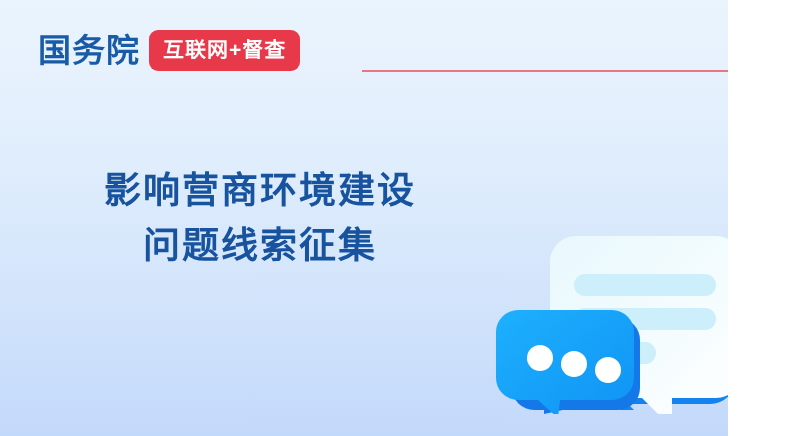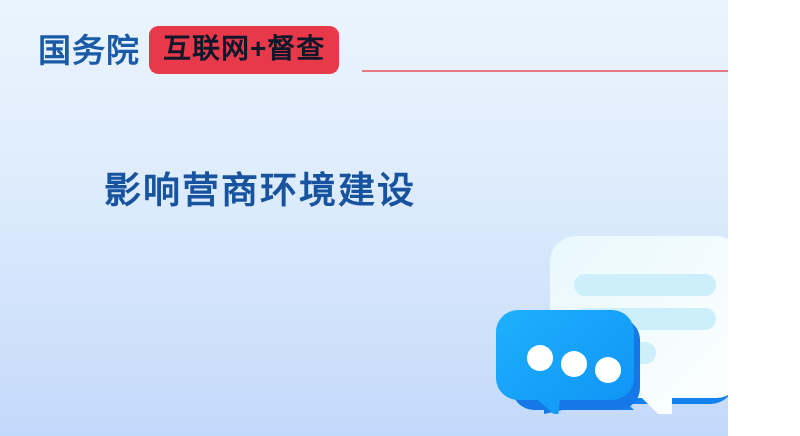--- a/index.html
+++ b/index.html
@@ -43,22 +43,22 @@
     font-weight: bold;
     color: #1a5ba8;
     letter-spacing: 1px;
     line-height: 1;
     white-space: nowrap;
   }
 
   .badge {
     margin-left: 9px;
     background: #e8394a;
-    color: #0f172a;
-    font-size: 28px;
+    color: #ffffff;
+    font-size: 21px;
     font-weight: bold;
     letter-spacing: 1px;
     line-height: 1;
     padding: 9px 14px 11px 14px;
     border-radius: 9px;
     white-space: nowrap;
   }
 
   .header-rule {
     position: absolute;
@@ -101,20 +101,21 @@
 <div class="banner">
 
   <div class="header">
     <span class="gov-logo">国务院</span>
     <span class="badge">互联网+督查</span>
   </div>
   <div class="header-rule"></div>
 
   <div class="headline">
     <span class="line">影响营商环境建设</span>
+    <span class="line">问题线索征集</span>
   </div>
 
   <div class="illustration">
     <svg viewBox="0 0 260 200" xmlns="http://www.w3.org/2000/svg" aria-hidden="true">
       <defs>
         <linearGradient id="bigFill" x1="0" y1="0" x2="1" y2="1">
           <stop offset="0%" stop-color="#e8f8fd"></stop>
           <stop offset="55%" stop-color="#f4fcfe"></stop>
           <stop offset="100%" stop-color="#ffffff"></stop>
         </linearGradient>

